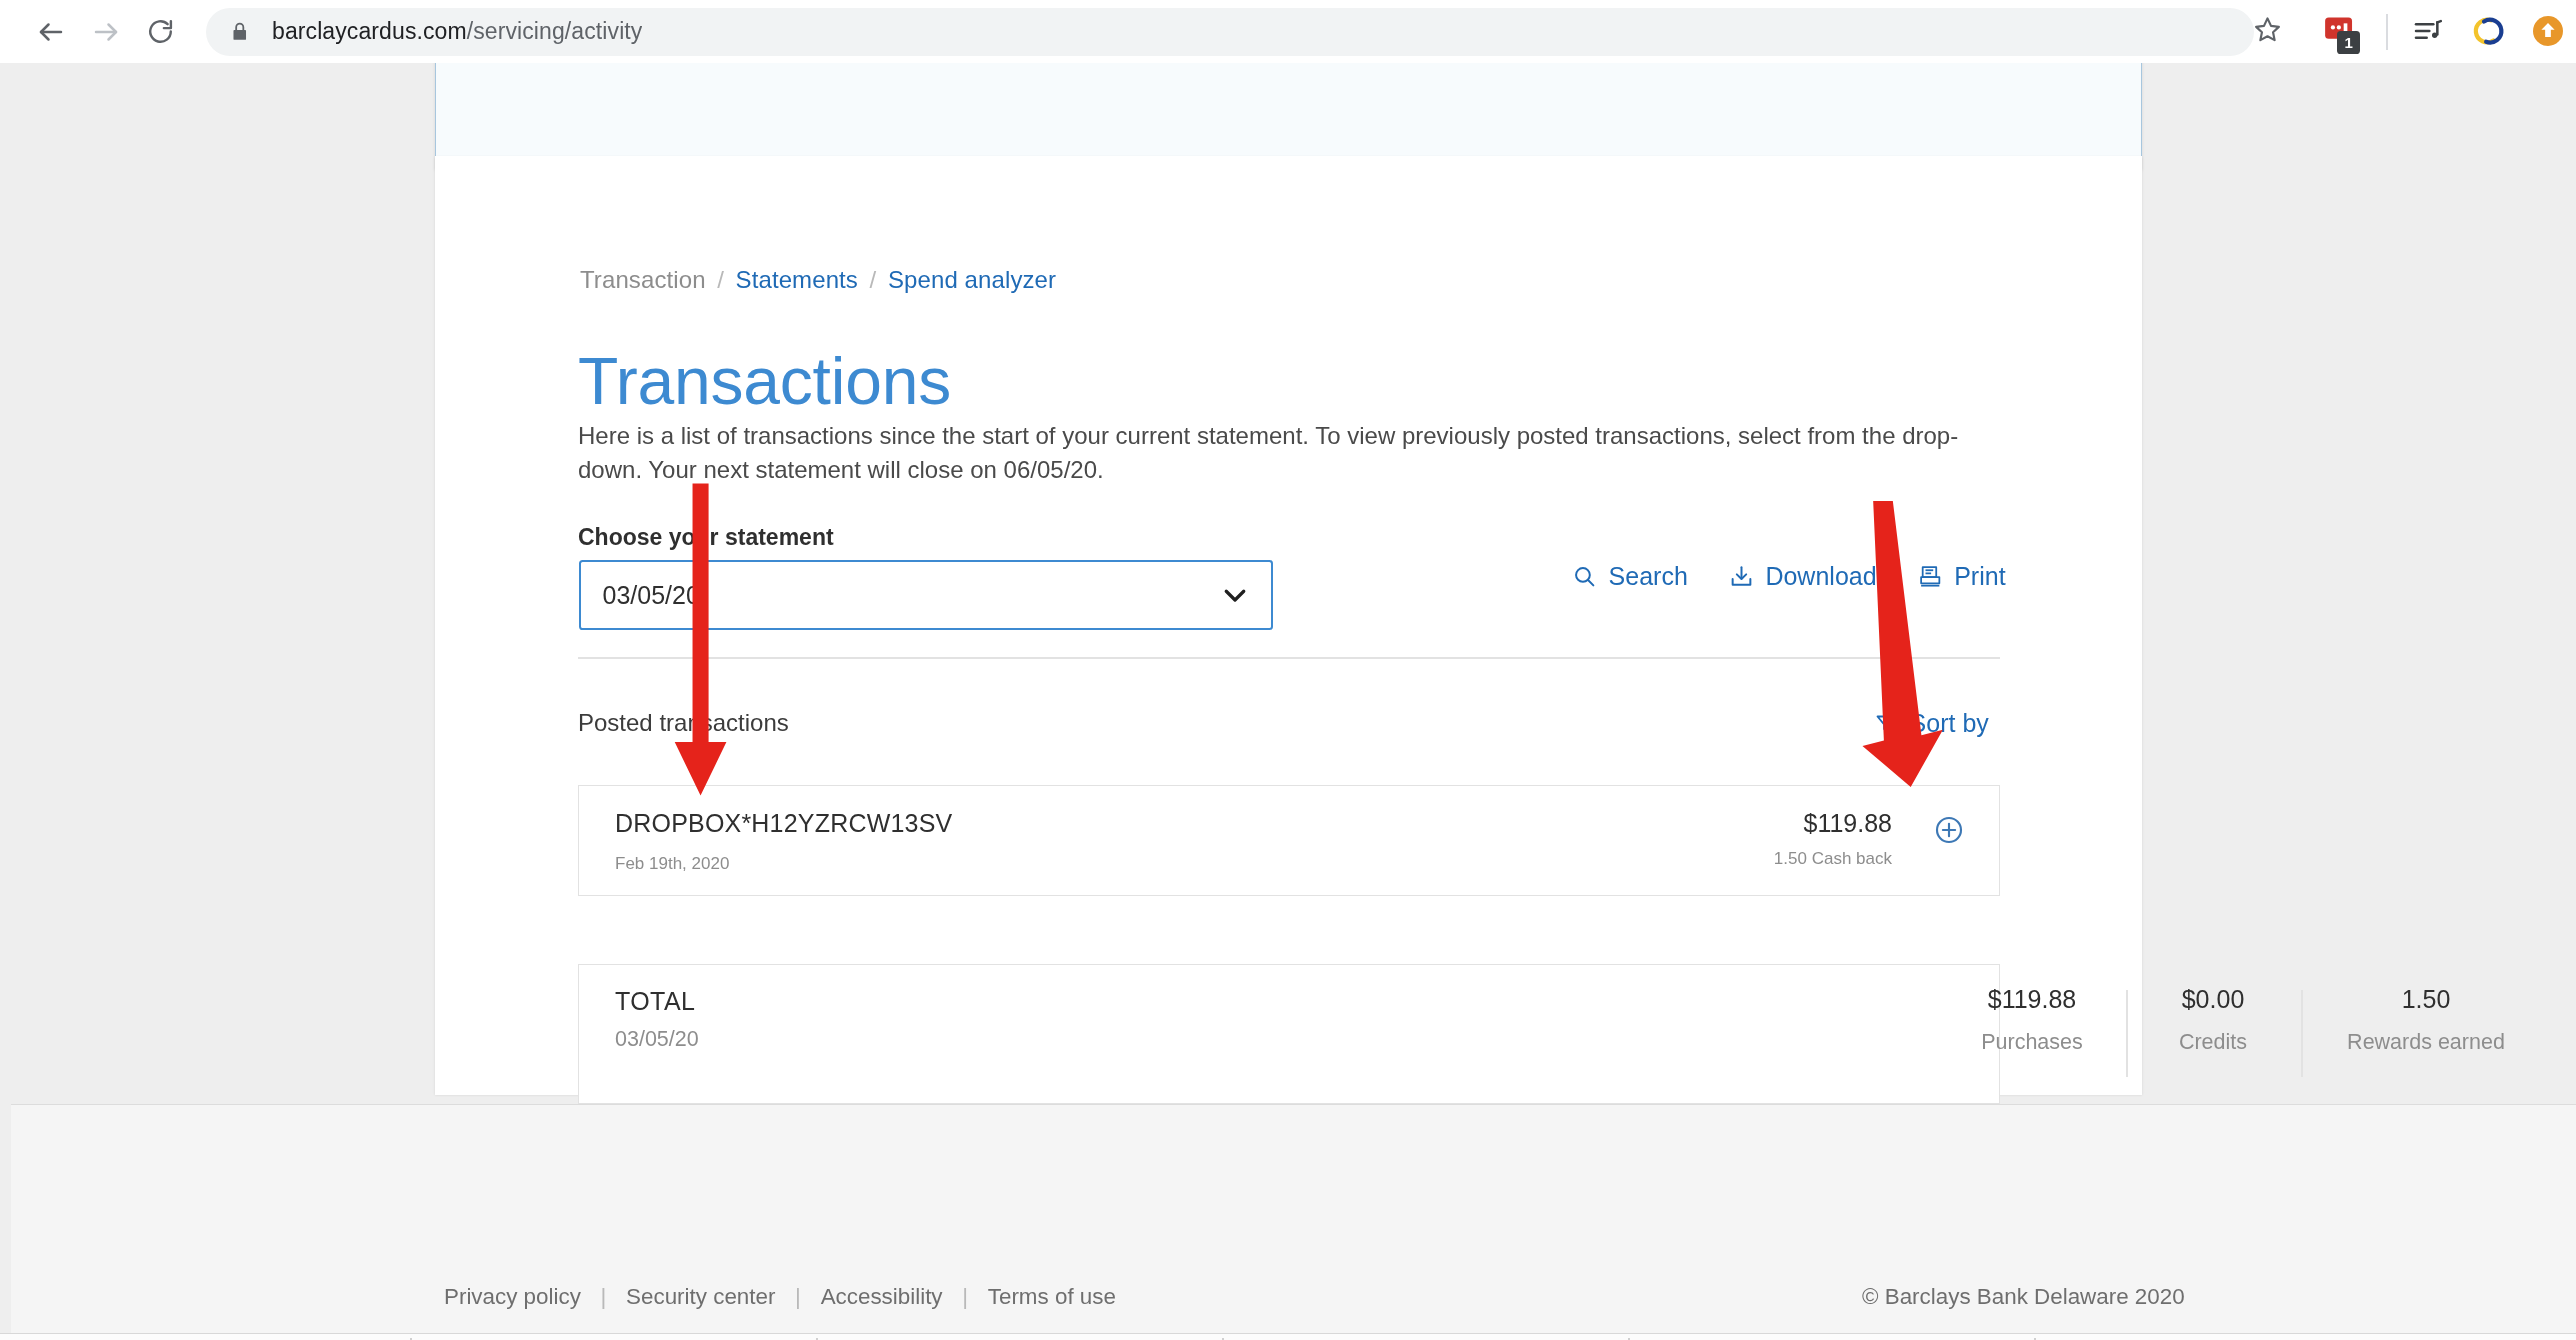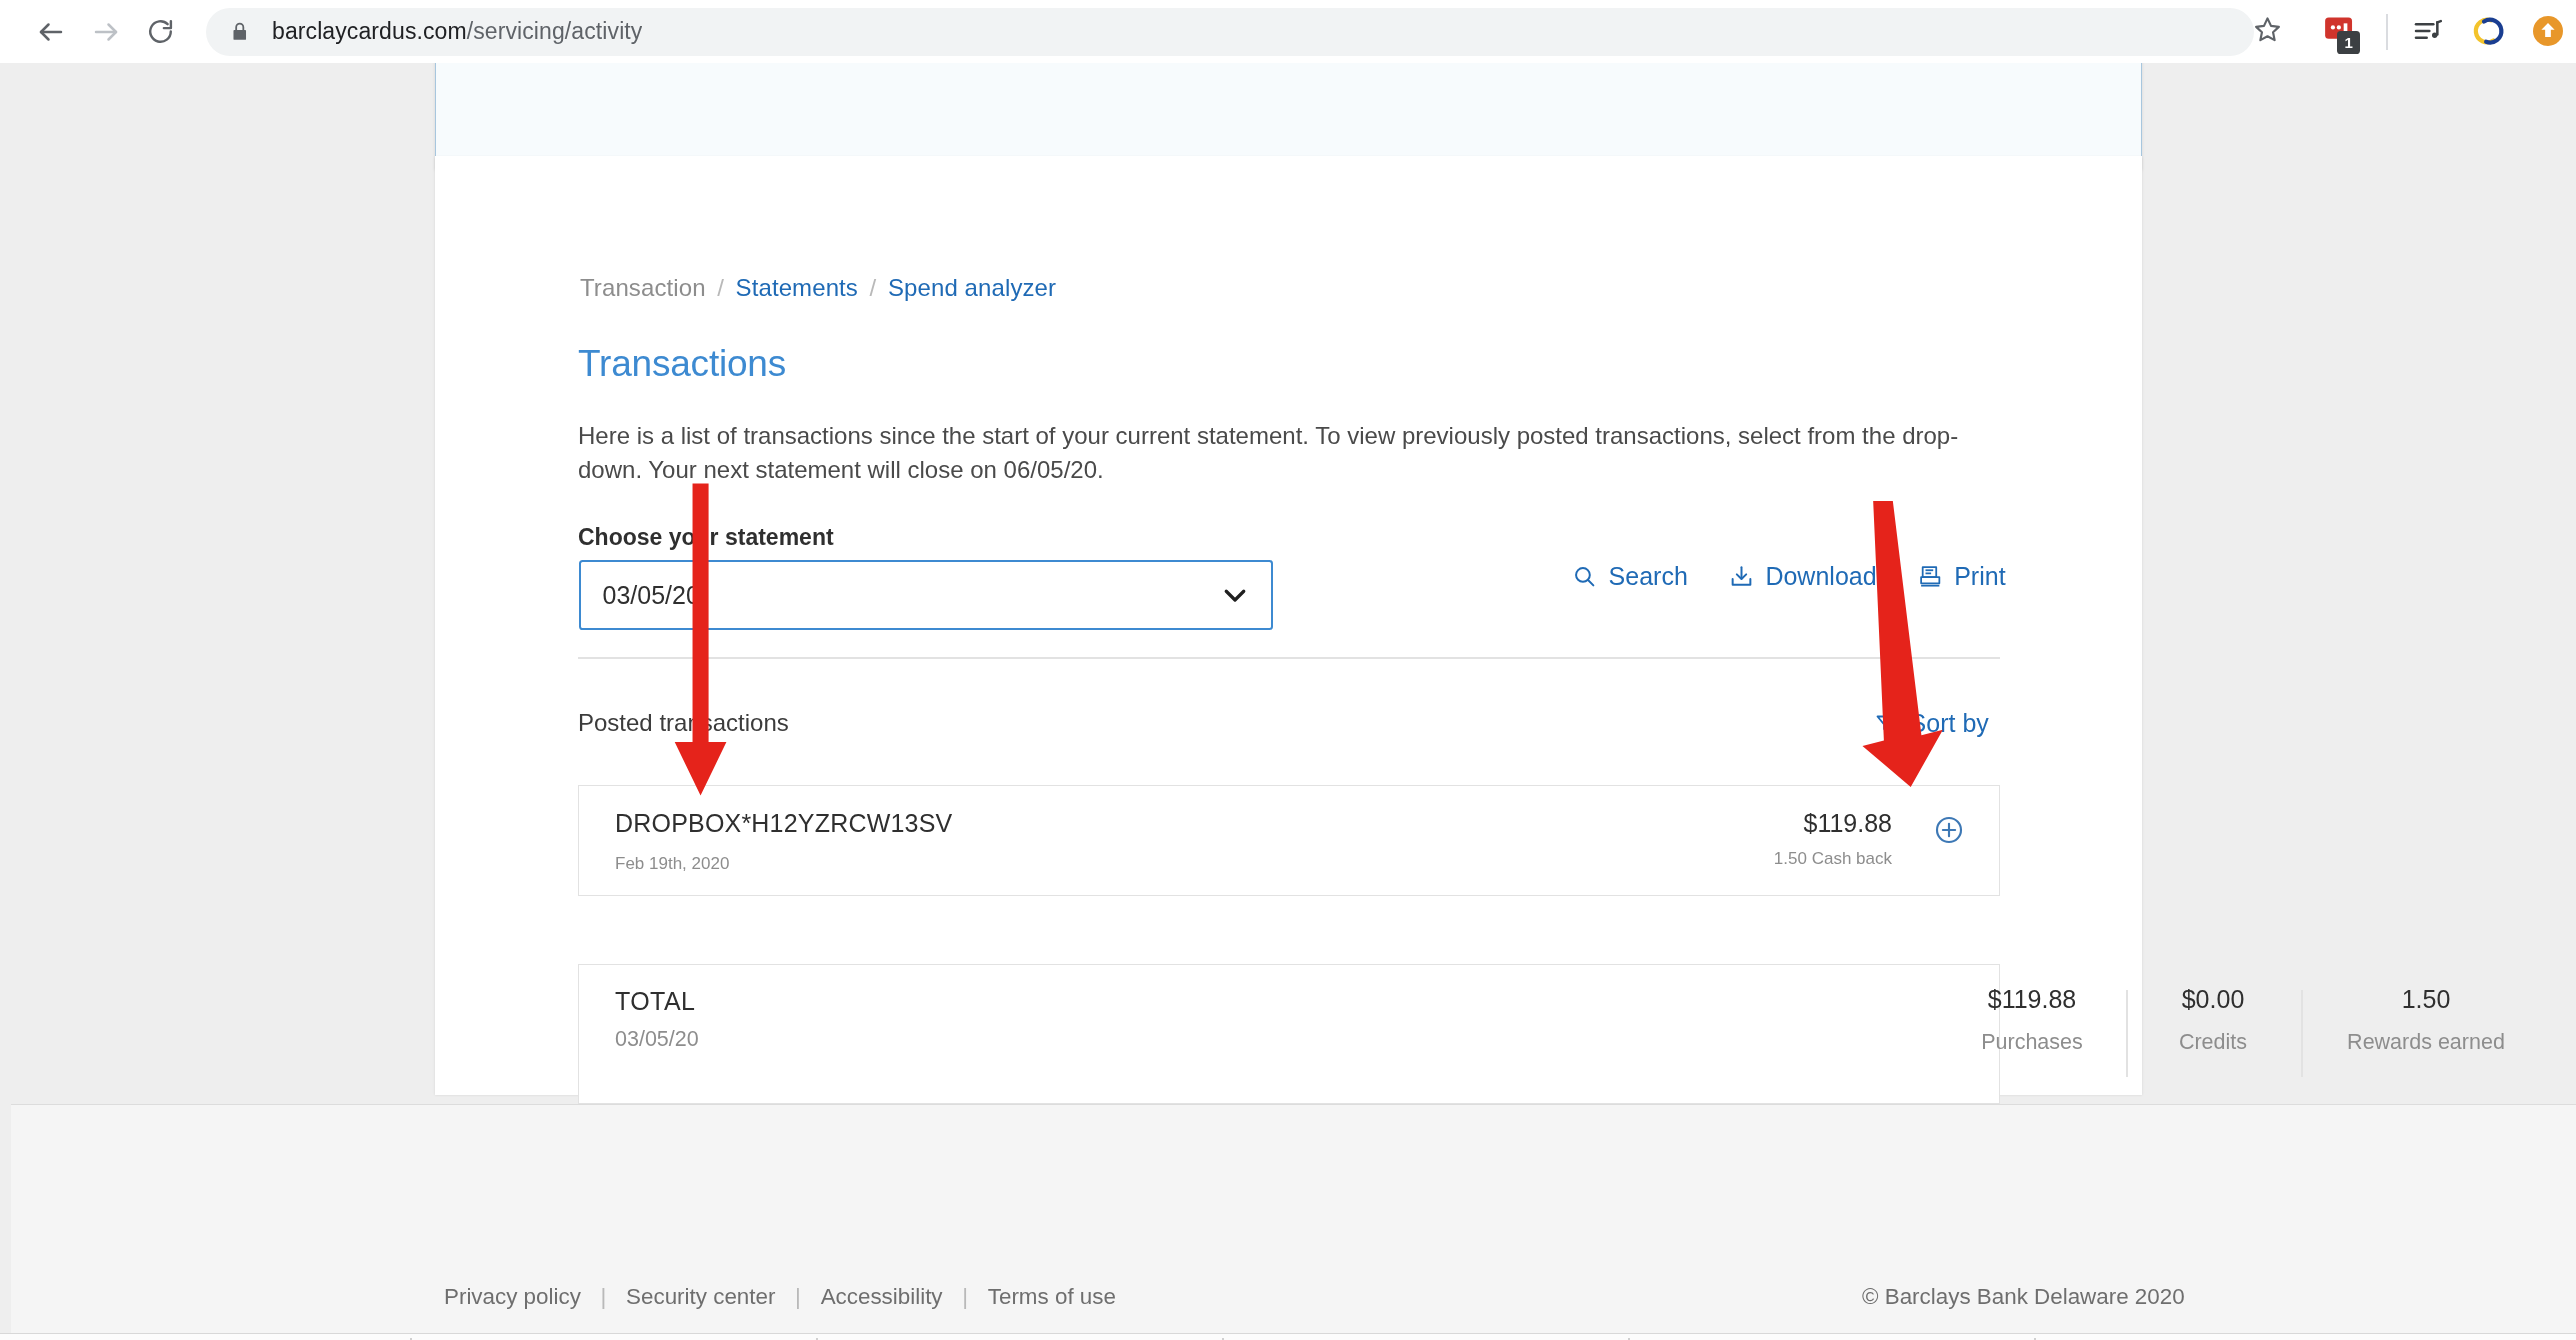--- a/index.html
+++ b/index.html
@@ -115,31 +115,30 @@
     box-shadow: 0 0.9px 2.7px rgba(0,0,0,0.10);
   }
 
   
   #breadcrumb {
     position: absolute;
     left: 580px; top: 203px;
     display: flex; align-items: baseline;
     font-size: 24px;
     letter-spacing: 0.1px;
-    margin-top: 8px;
   }
   #breadcrumb .crumb-current { color: #8d8d8d; }
   #breadcrumb .crumb-link { color: #1f6ab5; }
   #breadcrumb .crumb-sep { color: #b9b9b9; margin: 0 11.6px; }
 
   
   #page-title {
     position: absolute;
     left: 578px; top: 280px;
-    font-size: 37px;
+    font-size: 66px;
     font-weight: 400;
     color: #3d8ad1;
     letter-spacing: -0.2px;
   }
 
   
   #page-desc {
     position: absolute;
     left: 578px; top: 356px;
     width: 1422px;

